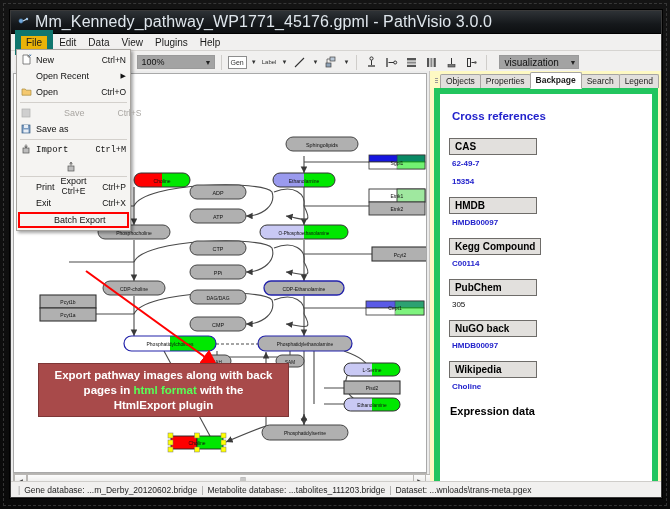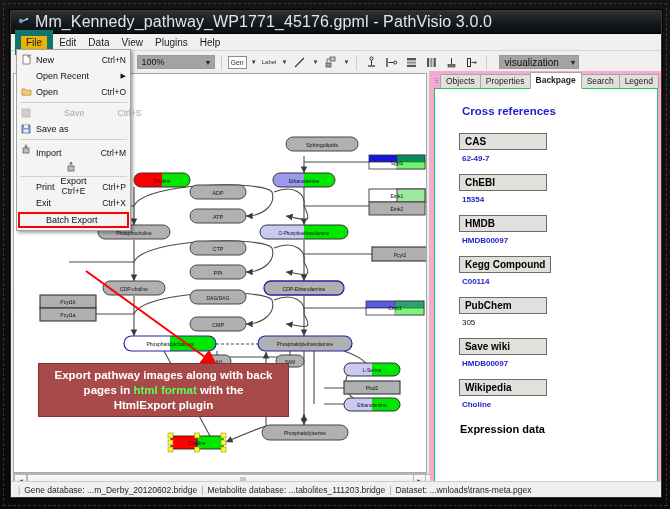--- a/index.html
+++ b/index.html
@@ -70,35 +70,35 @@
     display:flex;align-items:center;justify-content:center;font-size:7px;color:#8a8a8a;}
   #hscroll .sb-end.right{position:absolute;right:0;}
 
   
   #statusbar{position:absolute;left:0;right:0;bottom:0;height:15px;
     background:#f1f0ef;border-top:1px solid #cfcdca;display:flex;align-items:center;
     font-size:8.5px;color:#242424;padding-left:3px;white-space:nowrap;overflow:hidden;}
   #statusbar .sb-sep{color:#9a9a9a;margin:0 4px;}
 
   
-  #sidepanel{flex:1;position:relative;background:#f9a8d4;box-sizing:border-box;
+  #sidepanel{flex:1;position:relative;background:#fef9c3;box-sizing:border-box;
     padding:2px 3px 3px 4px;}
   #tabstrip{display:flex;align-items:flex-end;height:15px;position:relative;
     border-bottom:1px solid #a7a5a2;padding-left:6px;}
   .tab{font-size:8.5px;color:#1b1b1b;padding:1px 5px;background:#e2e0dd;
     border:1px solid #a7a5a2;border-bottom:none;margin-right:-1px;line-height:11px;
     border-radius:2px 2px 0 0;}
   .tab.active{background:#fff;font-weight:bold;padding:2px 5px 2px;position:relative;z-index:2;
     border-bottom:1px solid #fff;margin-bottom:-1px;}
   #tab-grip{position:absolute;left:0;top:1px;width:5px;height:12px;
     display:flex;flex-direction:column;justify-content:center;align-items:center;gap:1px;}
   #tab-grip i{display:block;width:3px;height:1px;background:#9c9a97;}
 
   #backpage{position:absolute;left:4px;right:3px;top:17px;bottom:3px;background:#fff;
-    border:1px solid #22c55e;overflow:hidden;padding:10px 24px;box-sizing:border-box;}
+    border:6px solid #22c55e;overflow:hidden;padding:10px 9px;box-sizing:border-box;}
   .bp-title{color:#2222cc;font-size:11.5px;font-weight:bold;margin:6px 0 14px 3px;}
   .bp-block{margin-bottom:9px;}
   .bp-head{display:inline-block;min-width:88px;background:#e2e0dd;border:1px solid #6e6c69;
     font-size:10px;font-weight:bold;color:#000;padding:2px 5px;box-sizing:border-box;}
   .bp-val{font-size:8px;color:#2222cc;margin:4px 0 0 3px;
     font-weight:bold;}
   .bp-val.plain{color:#111;text-decoration:none;font-weight:normal;}
   .bp-exp{font-size:11px;font-weight:bold;color:#000;margin:14px 0 0 1px;}
 
   
@@ -528,41 +528,40 @@
 
         <div id="backpage">
           <div class="bp-title">Cross references</div>
 
           <div class="bp-block">
             <div class="bp-head">CAS</div>
             <div class="bp-val">62-49-7</div>
           </div>
 
           <div class="bp-block">
-            <div class="bp-head">ChEBI</div>
             <div class="bp-val">15354</div>
           </div>
 
           <div class="bp-block">
             <div class="bp-head">HMDB</div>
             <div class="bp-val">HMDB00097</div>
           </div>
 
           <div class="bp-block">
             <div class="bp-head">Kegg Compound</div>
             <div class="bp-val">C00114</div>
           </div>
 
           <div class="bp-block">
             <div class="bp-head">PubChem</div>
             <div class="bp-val plain">305</div>
           </div>
 
           <div class="bp-block">
-            <div class="bp-head">Save wiki</div>
+            <div class="bp-head">NuGO back</div>
             <div class="bp-val">HMDB00097</div>
           </div>
 
           <div class="bp-block">
             <div class="bp-head">Wikipedia</div>
             <div class="bp-val">Choline</div>
           </div>
 
           <div class="bp-exp">Expression data</div>
         </div>
@@ -628,21 +627,21 @@
             <rect x="1" y="1" width="8" height="8" fill="#7f9fc4" stroke="#3a5f86" stroke-width=".7"></rect>
             <rect x="3" y="1" width="4" height="3" fill="#e8eef5"></rect>
             <rect x="2.5" y="5.5" width="5" height="3" fill="#e8eef5"></rect>
           </svg>
         </span>
         <span style="font-size:9px;color:#111;flex:1">Save as</span>
       </div>
 
       <div style="height:1px;background:#d3d0cc;margin:2px 3px;"></div>
 
-      <div style="display:flex;align-items:flex-end;height:16px;padding:0 4px;">
+      <div style="display:flex;align-items:center;height:16px;padding:0 4px;font-family:Liberation Mono, monospace;">
         <span style="width:15px">
           <svg width="10" height="10" viewBox="0 0 10 10">
             <rect x="2" y="4" width="6" height="5" fill="#bdbdbd" stroke="#555" stroke-width=".7"></rect>
             <path d="M5 0.5 v3 M3.5 2.2 L5 3.6 L6.5 2.2" stroke="#333" stroke-width=".8" fill="none"></path>
           </svg>
         </span>
         <span style="font-size:9px;color:#111;flex:1">Import</span>
         <span style="font-size:8.5px;color:#111">Ctrl+M</span>
       </div>
 
@@ -664,21 +663,21 @@
         <span style="font-size:9px;color:#111;flex:1">Print</span>
         <span style="font-size:8.5px;color:#111">Ctrl+P</span>
       </div>
 
       <div style="display:flex;align-items:center;height:16px;padding:0 4px;">
         <span style="width:15px"></span>
         <span style="font-size:9px;color:#111;flex:1">Exit</span>
         <span style="font-size:8.5px;color:#111">Ctrl+X</span>
       </div>
 
-      <div style="display:flex;align-items:center;height:16px;padding:0 11px;margin:1px 1px 0;
+      <div style="display:flex;align-items:center;height:16px;padding:0 19px;margin:1px 1px 0;
                   border:2px solid #ff0000;box-sizing:border-box;">
         <span style="width:15px"></span>
         <span style="font-size:9px;color:#111;flex:1">Batch Export</span>
       </div>
     </div>
 
   </div>
 </div>
 
 </body></html>

